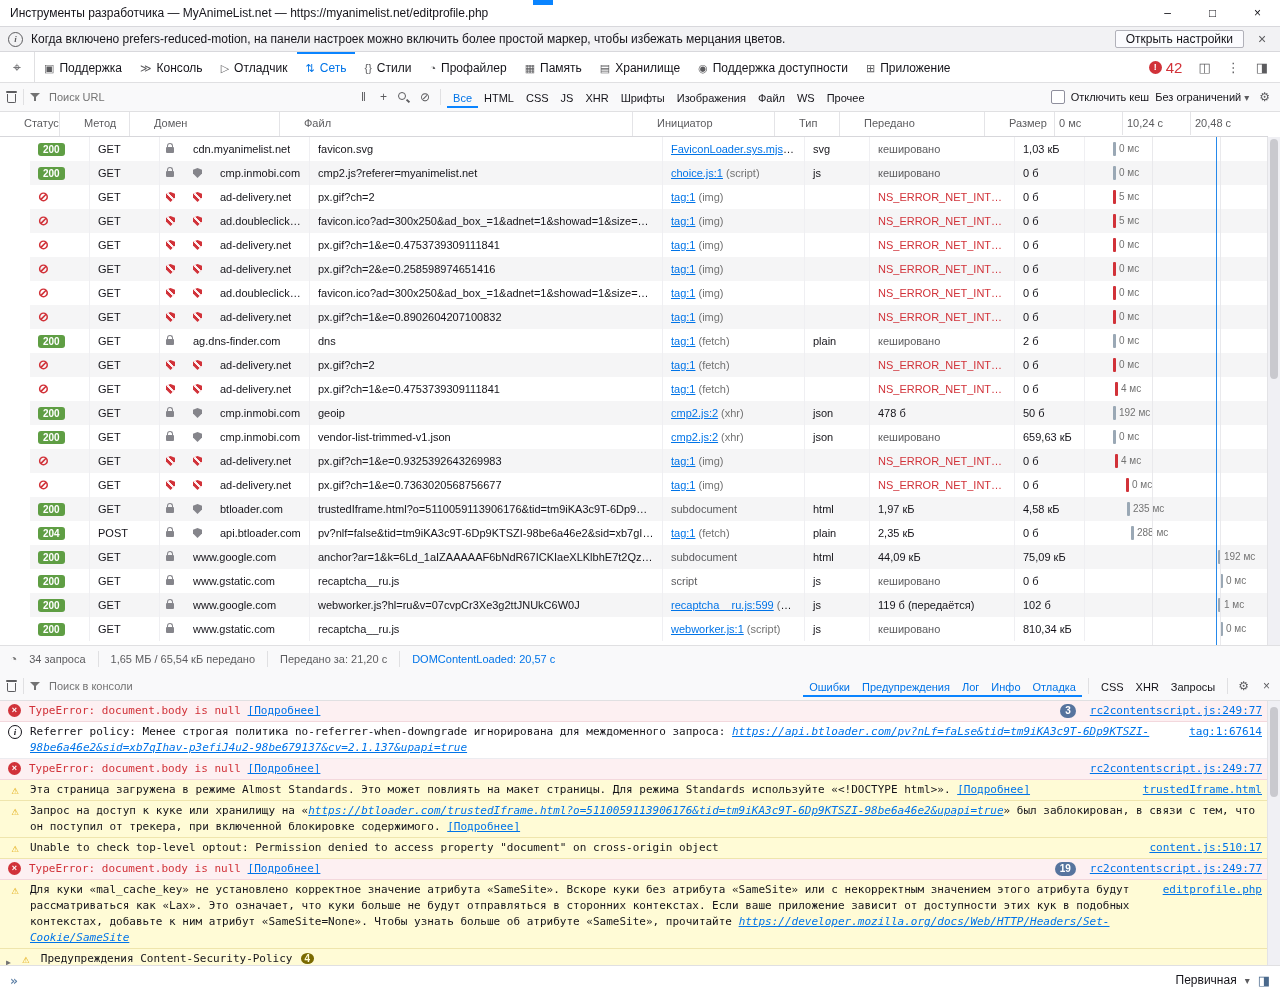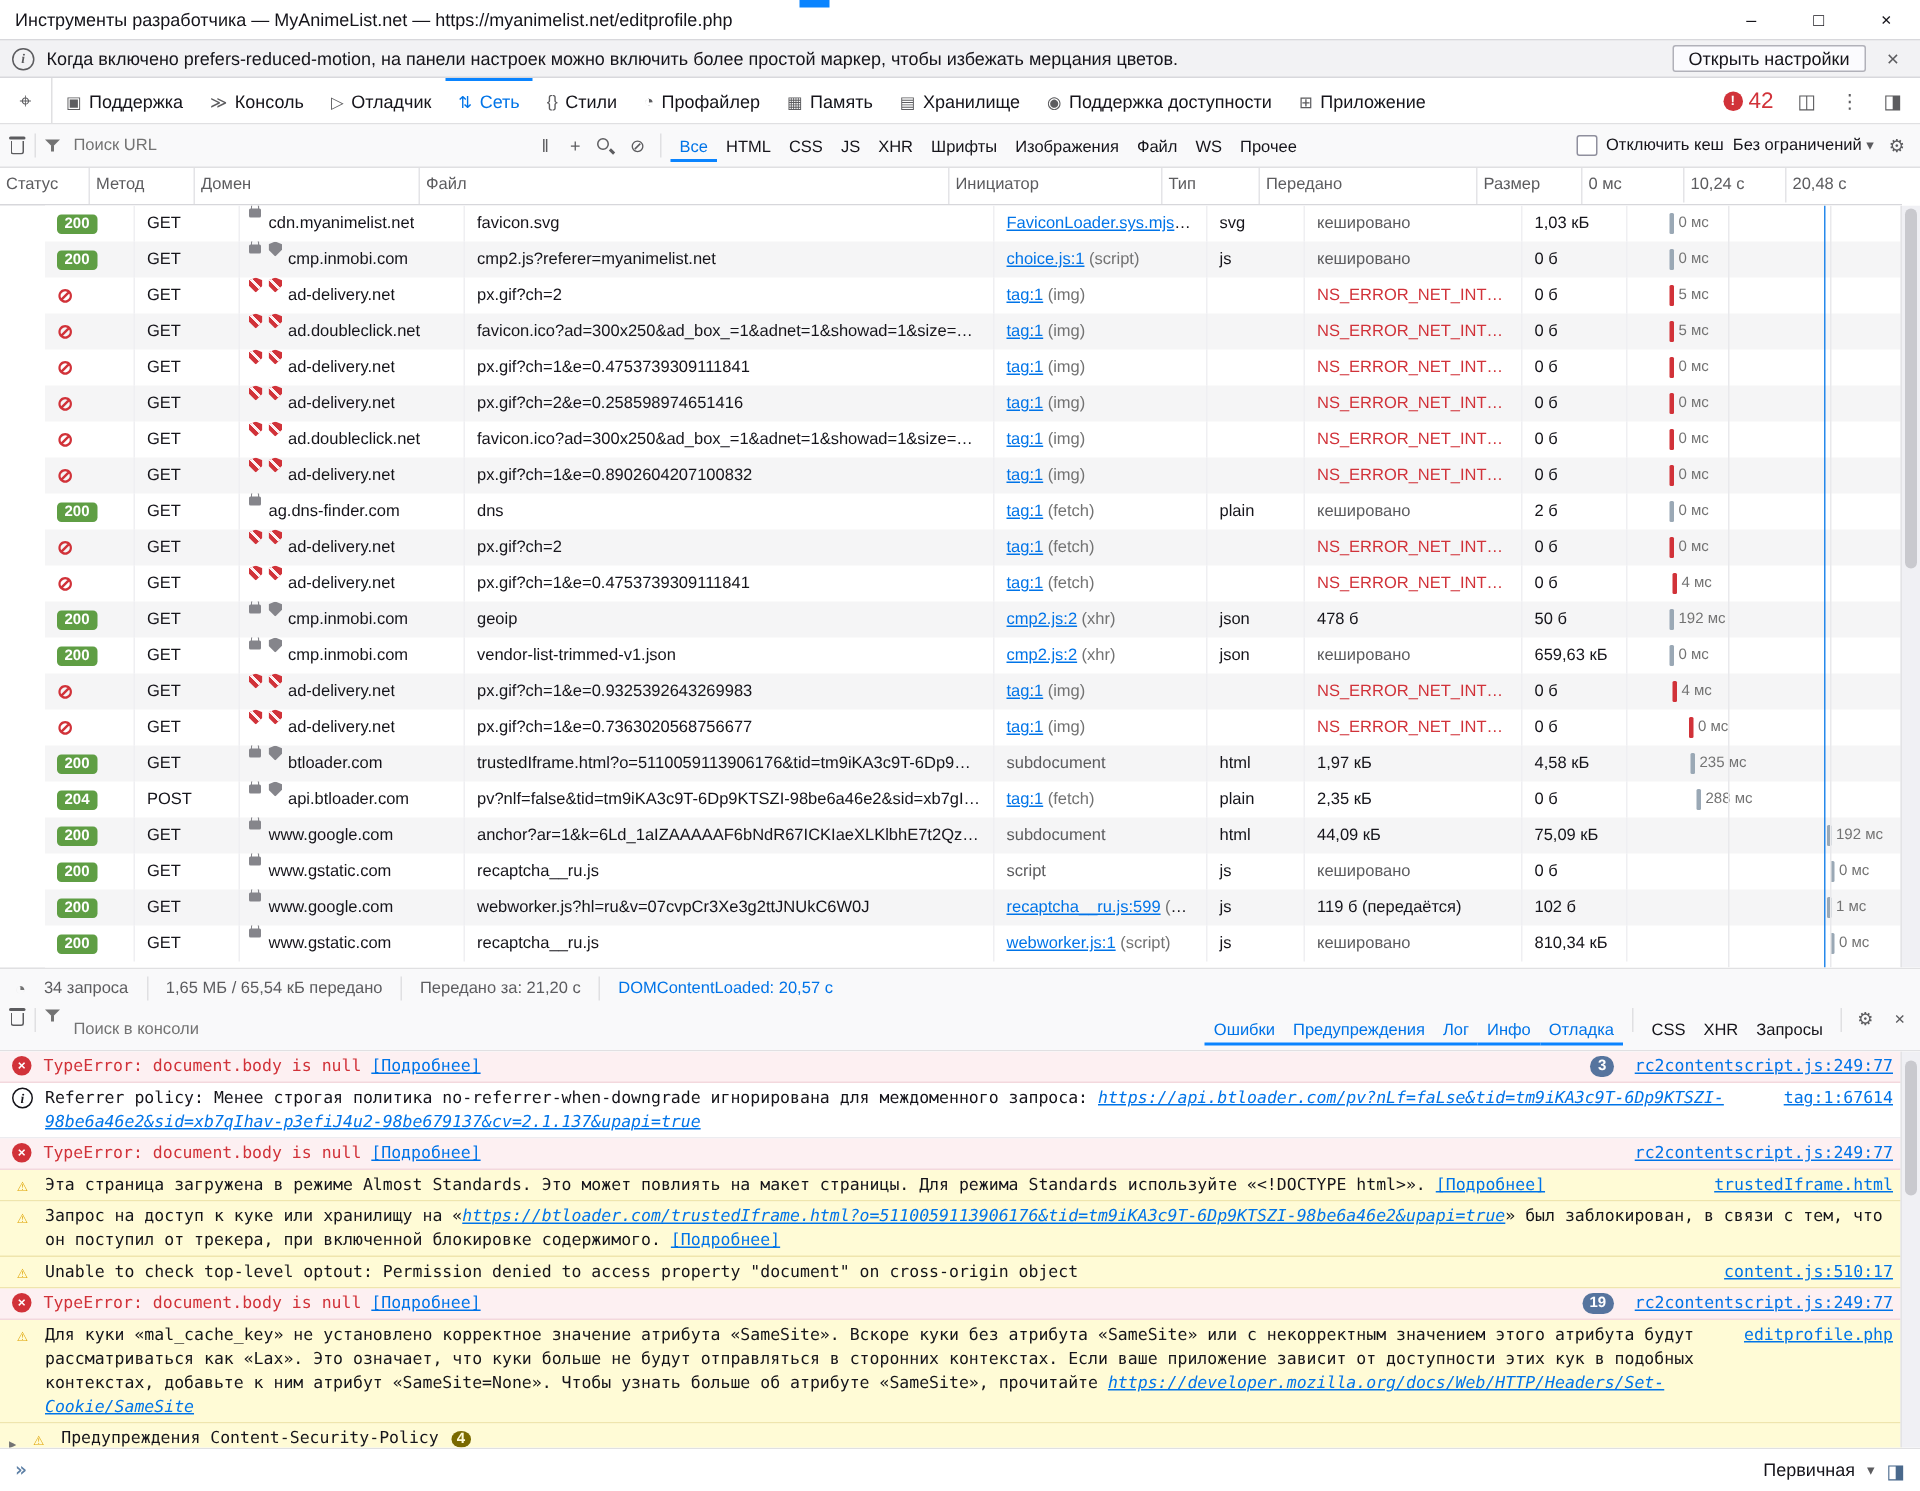--- a/index.html
+++ b/index.html
@@ -52,33 +52,33 @@
   .pills{display:flex;align-items:center;}
   .pill{font-size:11px;color:#15141a;padding:5px 6px 2px;border-bottom:2px solid transparent;white-space:nowrap;}
   .pill.active{color:#0074e8;border-bottom-color:#0a84ff;}
   .nt-right{margin-left:auto;display:flex;align-items:center;gap:6px;}
   .cbx{width:12px;height:12px;border:1px solid #8f8f9d;border-radius:2px;background:#fff;flex:none;}
   .throttle{display:flex;align-items:center;gap:3px;color:#15141a;}
 
   
   .ngrid{display:grid;grid-template-columns:60px 70px 150px 353px 142px 65px 145px 70px 1fr;}
   .net-header{height:24px;flex:none;background:#fff;border-bottom:1px solid #d7d7db;margin-right:12px;}
-  .hcell{padding:0 4px;line-height:23px;font-size:11px;color:#5c5c5f;border-right:1px solid #e4e4e7;overflow:hidden;white-space:nowrap;}
+  .hcell{padding:0 24px;line-height:23px;font-size:11px;color:#5c5c5f;border-right:1px solid #e4e4e7;overflow:hidden;white-space:nowrap;}
   .hcell.tlh{position:relative;padding:0;border-right:none;}
   .htick{position:absolute;top:0;line-height:23px;padding-left:4px;border-left:1px solid #e4e4e7;color:#5c5c5f;font-size:11px;white-space:nowrap;}
   .htick.first{border-left:none;}
   .net-body{height:508px;flex:none;position:relative;background:#fff;overflow:hidden;margin-left:30px;}
   .net-rows{margin-right:12px;}
   .nrow{height:24px;font-size:11px;}
   .nrow:nth-child(even){background:#f5f5f6;}
   .cell{padding:0 8px;line-height:24px;height:24px;overflow:hidden;text-overflow:ellipsis;white-space:nowrap;border-right:1px solid #efeff2;color:#15141a;}
   .cell.st{display:flex;align-items:center;padding-left:8px;}
   .stpill{background:#5f9e44;color:#fff;font-size:10px;font-weight:bold;border-radius:3px;padding:1px 5px;line-height:11px;}
   .blockglyph{color:#d13239;font-size:13px;font-weight:bold;line-height:22px;}
-  .cell.dom{display:flex;align-items:flex-start;gap:3px;padding-left:6px;}
+  .cell.dom{display:flex;align-items:center;gap:17px;padding-left:6px;}
   .dtext{overflow:hidden;text-overflow:ellipsis;}
   .ic-lock{position:relative;display:inline-block;width:8px;height:6px;background:#85858b;border-radius:1px;margin:2px 2px 0 0;flex:none;}
   .ic-lock::before{content:"";position:absolute;left:1px;top:-4px;width:4px;height:4px;border:1.5px solid #85858b;border-bottom:none;border-radius:3px 3px 0 0;}
   .ic-shield{display:inline-block;flex:none;width:9px;height:10px;margin-right:1px;background-color:#85858b;clip-path:polygon(50% 0,100% 18%,100% 55%,50% 100%,0 55%,0 18%);}
   .ic-blocked{display:inline-block;flex:none;width:9px;height:10px;margin-right:1px;clip-path:polygon(50% 0,100% 18%,100% 55%,50% 100%,0 55%,0 18%);background-color:#d13239;background-image:linear-gradient(45deg,transparent 44%,#fdf0f2 44%,#fdf0f2 58%,transparent 58%);}
   .ilink{color:#0074e8;text-decoration:underline;}
   .isuf{color:#737373;margin-left:3px;}
   .iplain{color:#5c5c5f;}
   .cached{color:#5c5c5f;}
   .terr{color:#d13239;}
@@ -91,21 +91,21 @@
   .dcl{position:absolute;top:0;bottom:0;width:1px;background:#0074e8;pointer-events:none;opacity:.85;}
   .vscroll{position:absolute;top:0;right:0;bottom:0;width:12px;background:#f0f0f4;border-left:1px solid #e3e3e6;}
   .vthumb{position:absolute;top:2px;left:2px;width:8px;border-radius:4px;background:#c9c9ce;}
 
   
   .sumbar{height:26px;flex:none;background:#f9f9fa;border-top:1px solid #e0e0e2;display:flex;align-items:center;gap:12px;padding:0 10px;font-size:11px;color:#5c5c5f;}
   .sum-clock{color:#737373;font-size:12px;}
   .dcl-text{color:#0074e8;}
 
   
-  .con-toolbar{height:28px;flex:none;display:flex;background:#f9f9fa;border-bottom:1px solid #e0e0e2;font-size:11px;gap:6px;padding:0 6px;}
+  .con-toolbar{height:28px;flex:none;display:flex;align-items:center;background:#f9f9fa;border-bottom:1px solid #e0e0e2;font-size:11px;gap:6px;padding:0 6px;}
   .flt.con{flex:1;}
   .lvls{display:flex;align-items:center;}
 
   
   .console-area{flex:1;overflow:hidden;position:relative;background:#fff;}
   .cmsg{display:flex;align-items:flex-start;padding:2px 6px 2px 0;font:11px/16px "DejaVu Sans Mono",monospace;}
   .cicon{flex:none;margin:1px 8px 0 8px;}
   .ci-err{width:13px;height:13px;border-radius:50%;background:#d13239;color:#fff;font:bold 9px/13px "Liberation Sans",sans-serif;text-align:center;}
   .ci-warn{color:#dfa400;font-size:12px;line-height:14px;width:14px;text-align:center;}
   .ci-info{width:12px;height:12px;border-radius:50%;border:1px solid #15141a;color:#15141a;font:italic bold 9px/12px "Liberation Serif",serif;text-align:center;}

